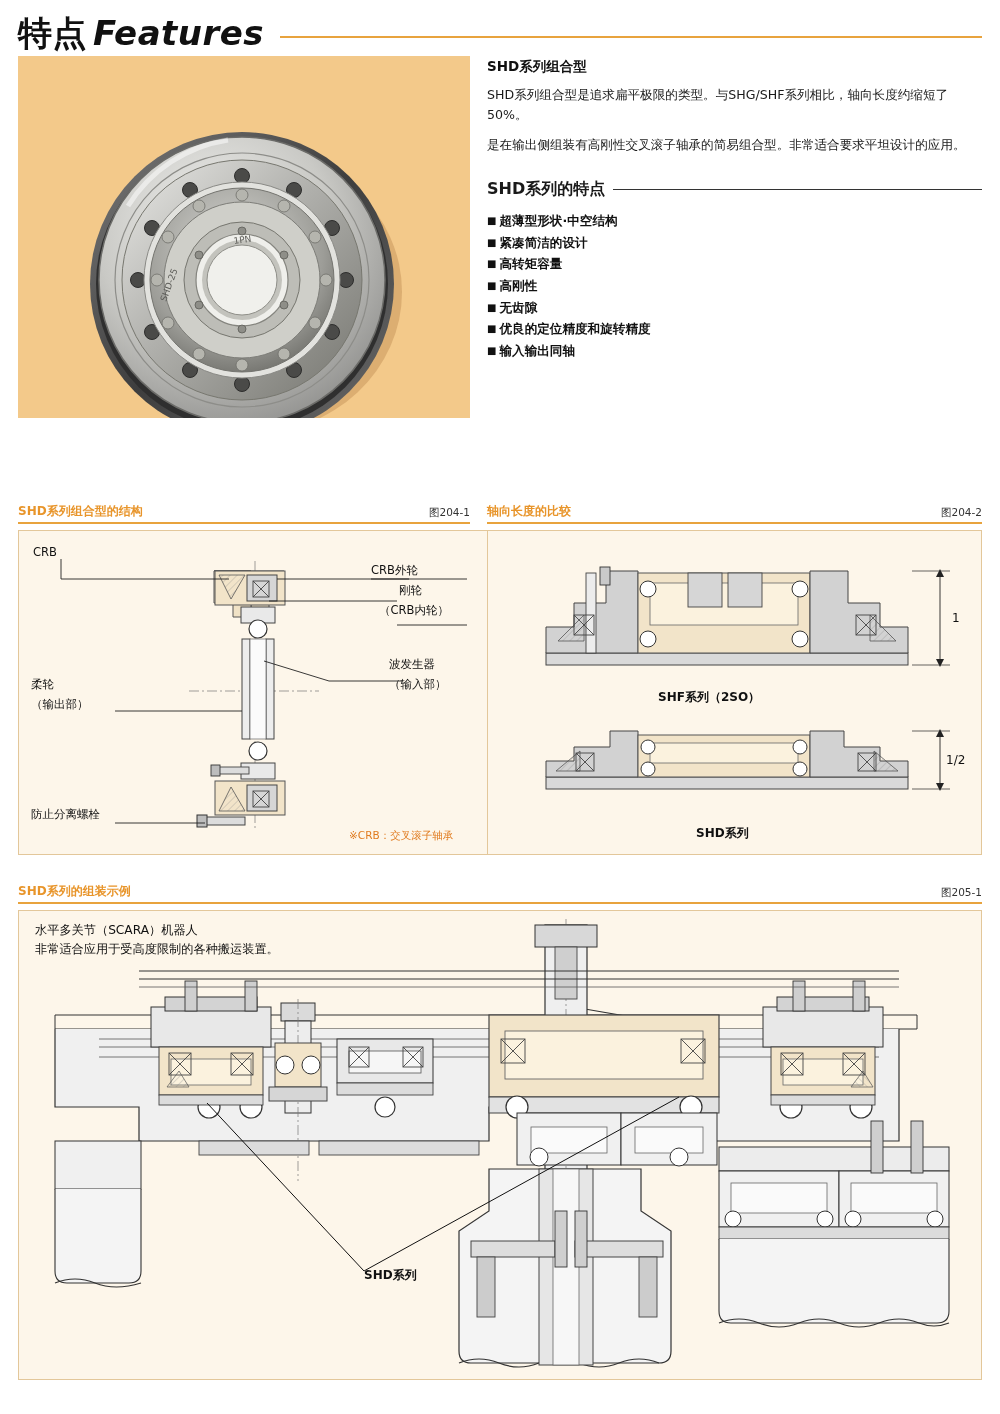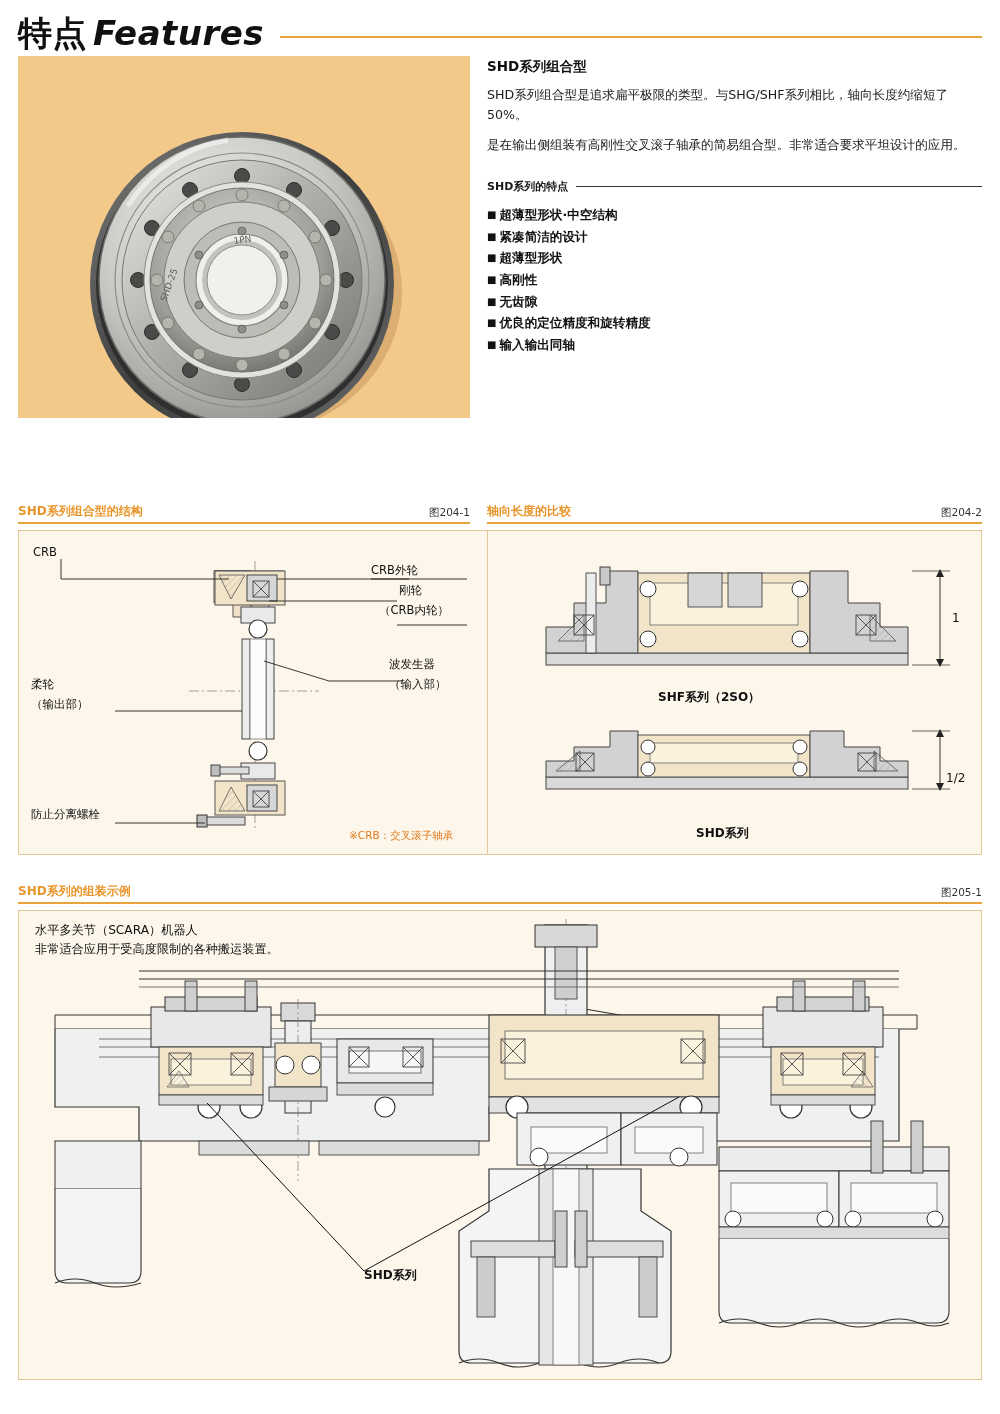--- a/index.html
+++ b/index.html
@@ -68,21 +68,21 @@
     line-height: 1.62;
     margin: 8px 0 9px 0;
     color: #1a1a1a;
   }
   .feat-head {
     display: flex;
     align-items: center;
     margin-top: 24px;
     margin-bottom: 10px;
   }
-  .feat-head .lbl { font-size: 11px; font-weight: bold; white-space: nowrap; }
+  .feat-head .lbl { font-size: 16px; font-weight: bold; white-space: nowrap; }
   .feat-head .ln { flex: 1; height: 1px; background: #333; margin-left: 8px; }
   .feat-list { list-style: none; margin: 0; padding: 0; }
   .feat-list li {
     font-size: 12.6px;
     line-height: 1.72;
     font-weight: bold;
     color: #111;
   }
   .feat-list li::before {
     content: "■";
@@ -267,21 +267,21 @@
   <p>是在输出侧组装有高刚性交叉滚子轴承的简易组合型。非常适合要求平坦设计的应用。</p>
 
   <div class="feat-head">
     <span class="lbl">SHD系列的特点</span>
     <span class="ln"></span>
   </div>
 
   <ul class="feat-list">
     <li>超薄型形状·中空结构</li>
     <li>紧凑简洁的设计</li>
-    <li>超薄型形状</li>
+    <li>高转矩容量</li>
     <li>高刚性</li>
     <li>无齿隙</li>
     <li>优良的定位精度和旋转精度</li>
     <li>输入输出同轴</li>
   </ul>
 </div>
 
 <div class="sec-bar" style="left:18px; top:503px; width:452px;">
   <span class="t">SHD系列组合型的结构</span>
   <span class="fig">图204-1</span>
@@ -452,21 +452,21 @@
       </g>
       <line x1="452" y1="200" x2="452" y2="258" stroke="#222" stroke-width="0.9"></line>
       <path d="M448 206 L452 198 L456 206 Z" fill="#222"></path>
       <path d="M448 252 L452 260 L456 252 Z" fill="#222"></path>
       <line x1="424" y1="200" x2="462" y2="200" stroke="#222" stroke-width="0.7"></line>
       <line x1="424" y1="258" x2="462" y2="258" stroke="#222" stroke-width="0.7"></line>
     </g>
   </svg>
 
   <span class="ratio" style="left:464px; top:80px;">1</span>
-  <span class="ratio" style="left:458px; top:222px;margin-top:18px;">1/2</span>
+  <span class="ratio" style="left:458px; top:222px;">1/2</span>
   <span class="cap" style="left:170px; top:158px;">SHF系列（2SO）</span>
   <span class="cap" style="left:208px; top:294px;">SHD系列</span>
 </div>
 
 <div class="sec-bar" style="left:18px; top:883px; width:964px;">
   <span class="t">SHD系列的组装示例</span>
   <span class="fig">图205-1</span>
 </div>
 <div class="sec-underline" style="left:18px; top:902px; width:964px;"></div>
 

